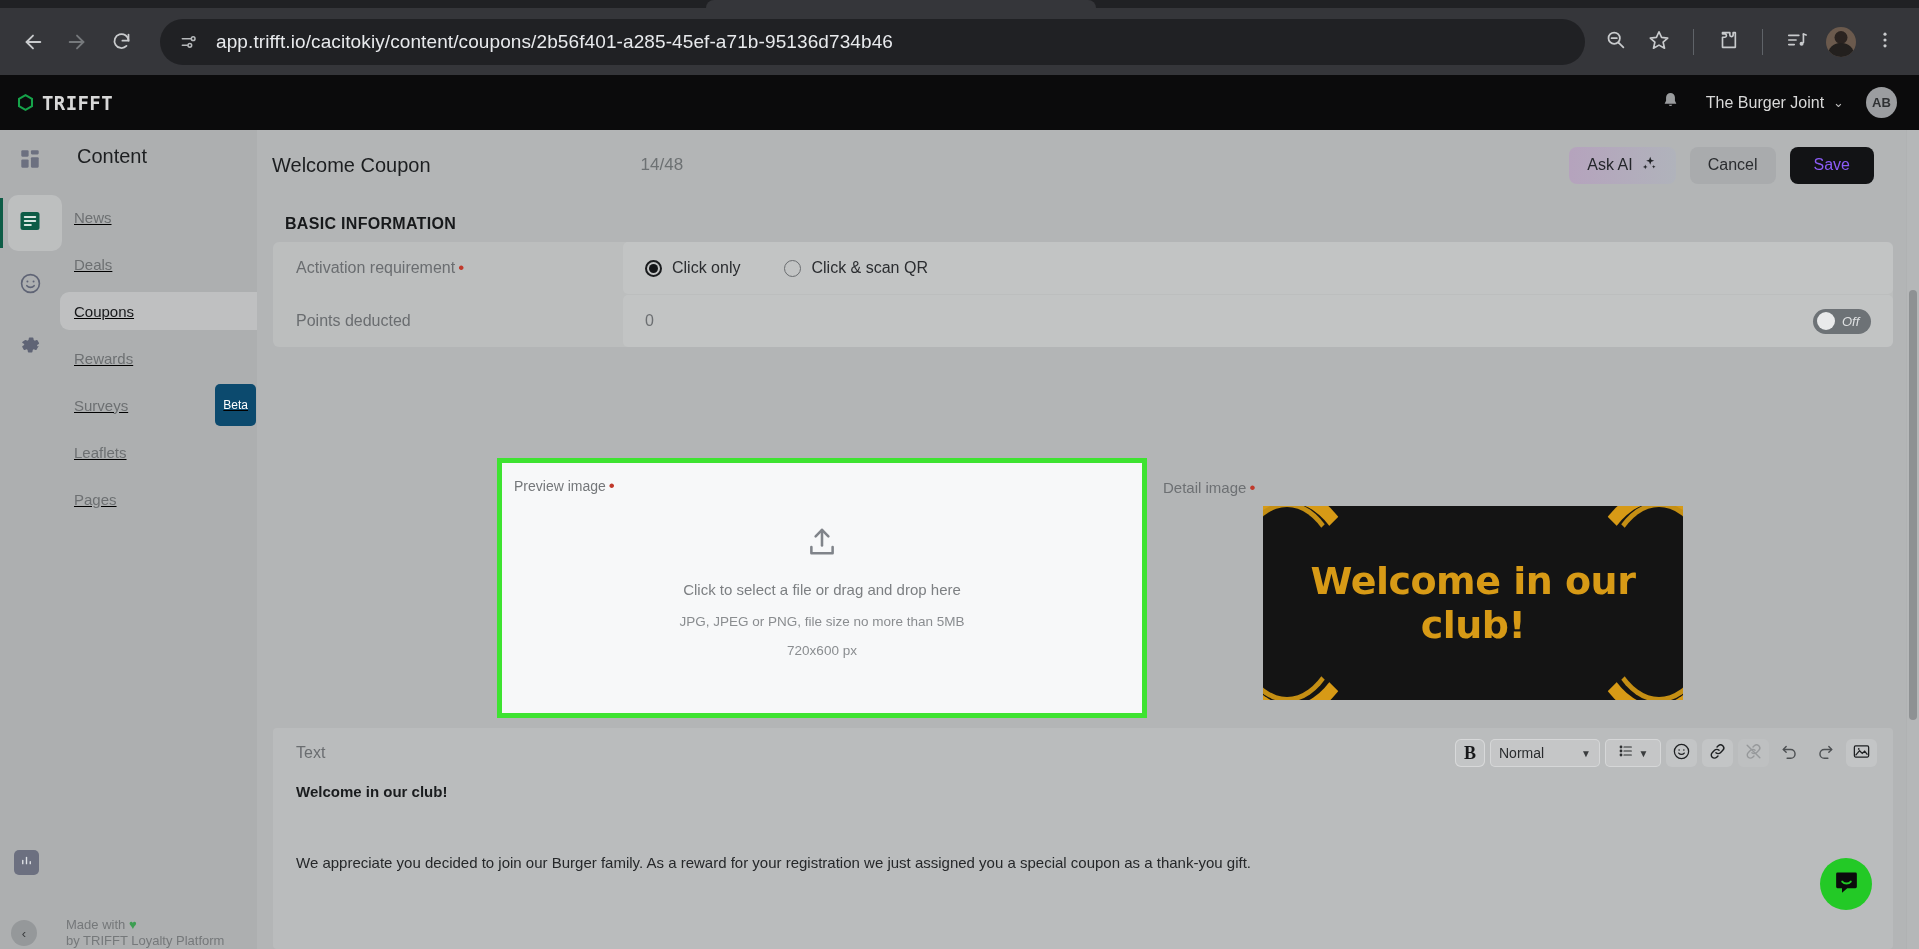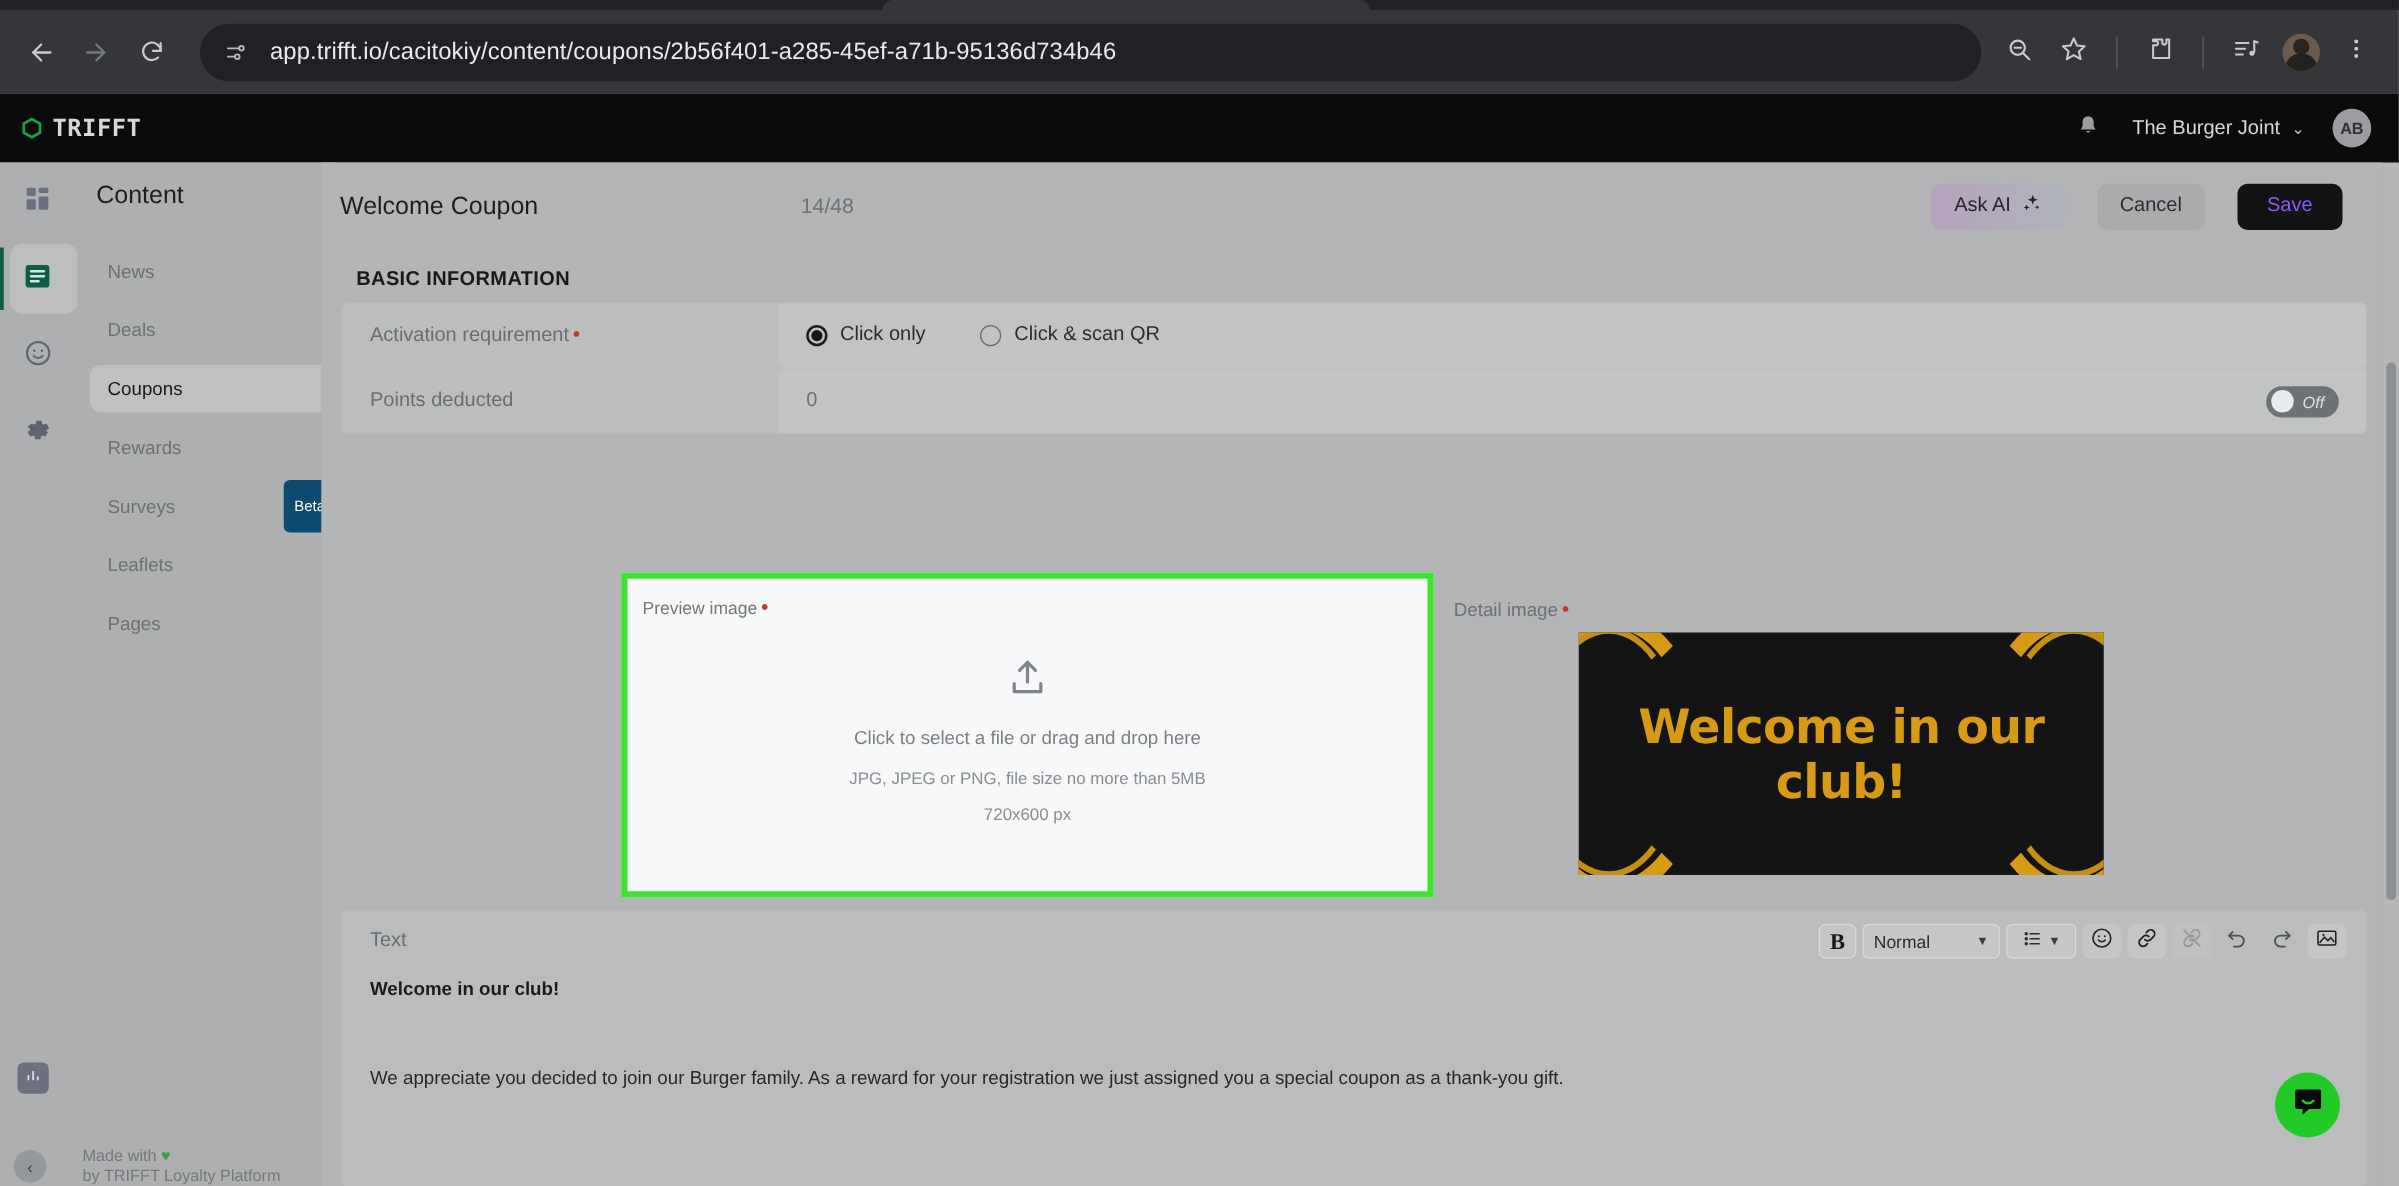--- a/index.html
+++ b/index.html
@@ -105,21 +105,21 @@
   }
   .rail-item.active .rail-chip {
     position: absolute; left: 8px; top: 3px; width: 54px; height: 56px;
     background: rgba(255,255,255,0.20); border-radius: 10px;
   }
   .rail-ico { position: relative; z-index: 2; }
   .sidebar-title {
     position: absolute; left: 77px; top: 15px;
     font-size: 20px; color: #1d1f21;
   }
-  .nav-list { position: absolute; left: 72px; top: 68px; width: 210px; }
+  .nav-list { position: absolute; left: 60px; top: 68px; width: 210px; text-decoration: underline; }
   .nav-item {
     position: relative; height: 38px; margin-bottom: 0;
     display: flex; align-items: center; padding: 0 14px;
     font-size: 15px; color: #6d7072;
   }
   .nav-item.selected {
     background: rgba(255,255,255,0.22); border-radius: 9px;
     color: #18191b;
   }
   .beta-badge {
@@ -148,21 +148,21 @@
     position: absolute; left: 257px; top: 130px;
     width: 1649px; height: 819px;
     background: #b3b5b6; overflow: hidden;
   }
   .page-head {
     position: absolute; left: 0; top: 0; width: 1649px; height: 70px;
     display: flex; align-items: center; padding: 0 32px 0 15px;
   }
   .page-title { font-size: 20px; color: #1c1e20; }
   .page-count { font-size: 17px; color: #6d7173; margin-left: 210px; }
-  .head-actions { margin-left: auto; display: flex; align-items: center; gap: 26px; }
+  .head-actions { margin-left: auto; display: flex; align-items: center; gap: 14px; }
   .btn {
     height: 37px; border-radius: 8px; display: flex; align-items: center;
     justify-content: center; font-size: 16px; padding: 0 18px; white-space: nowrap;
   }
   .btn-askai {
     background: linear-gradient(90deg,#b5a3bd 0%,#b0b3bb 100%);
     color: #24262b; gap: 8px;
   }
   .btn-cancel { background: #a9abad; color: #2a2c2f; }
   .btn-save { background: #121315; color: #8b5cf6; padding: 0 24px; }

